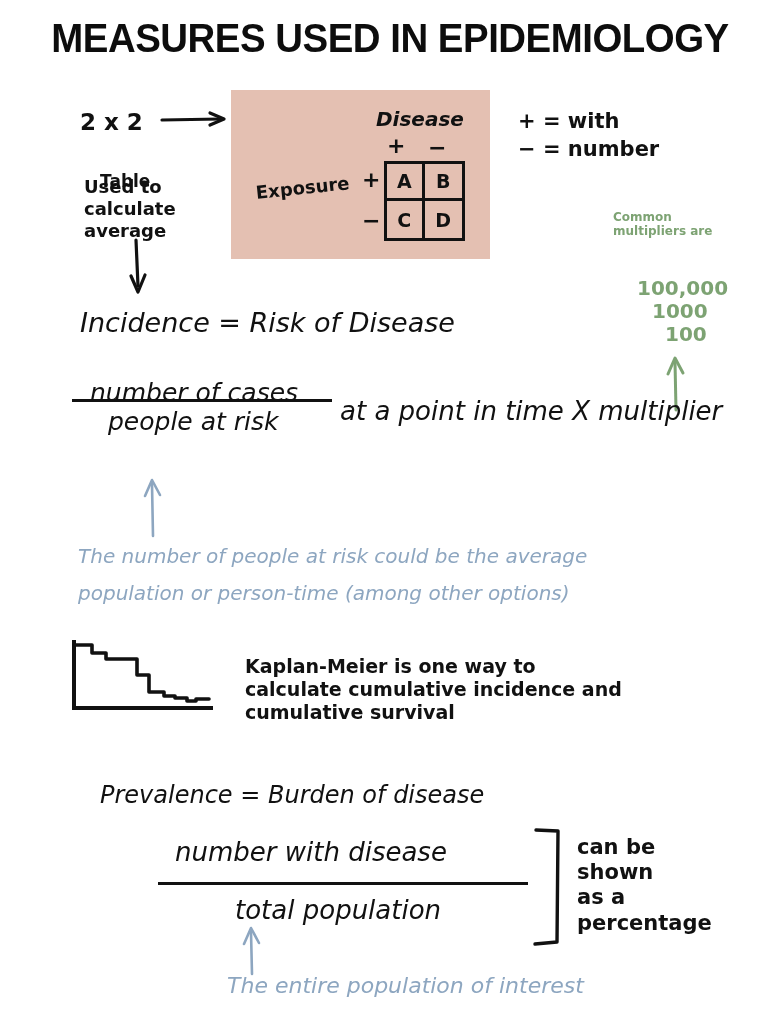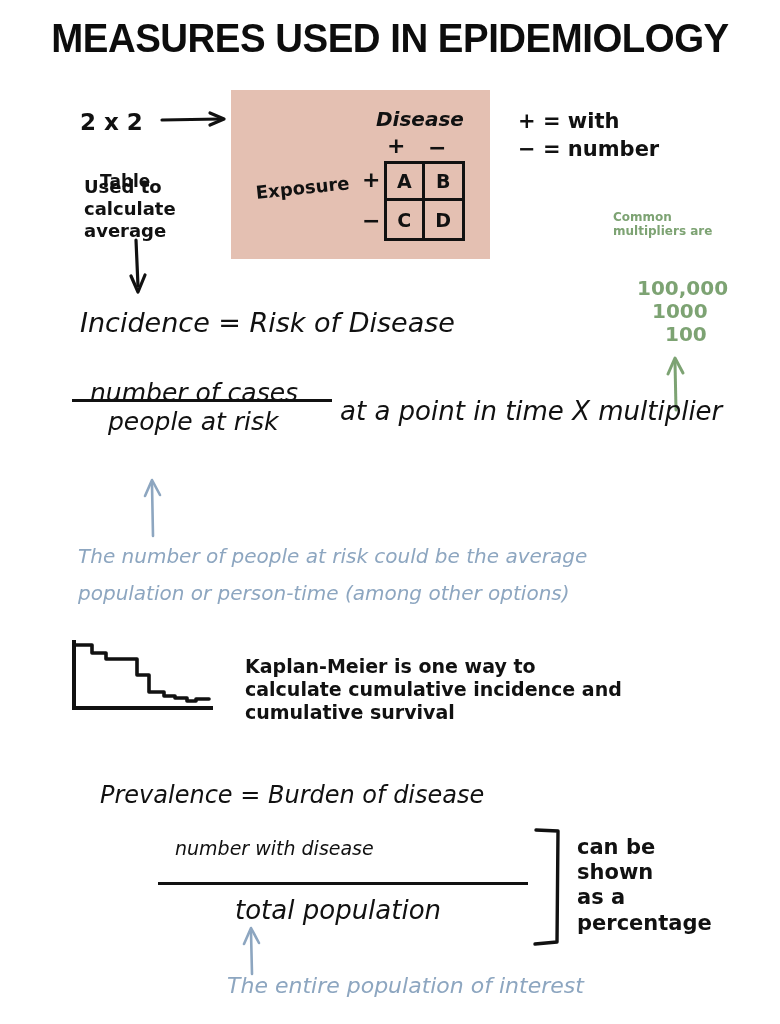--- a/index.html
+++ b/index.html
@@ -110,21 +110,21 @@
 
   
   #blue-note-1 { left: 78px; top: 538px; font-size: 20px; line-height: 1.85; }
 
   
   #km-chart { left: 68px; top: 640px; width: 145px; height: 72px; }
   #km-caption { left: 245px; top: 655px; font-size: 19px; line-height: 1.22; }
 
   
   #prev-head { left: 100px; top: 782px; font-size: 24px; }
-  #prev-num  { left: 175px; top: 838px; font-size: 19px; }
+  #prev-num  { left: 175px; top: 838px; font-size: 26px; }
   #prev-den  { left: 235px; top: 896px; font-size: 26px; }
   #prev-bar  { left: 158px; top: 882px; width: 370px; height: 3px; background:#111; }
   #prev-side { left: 577px; top: 835px; font-size: 21px; line-height: 1.2; }
 
   
   #blue-note-2 { left: 227px; top: 973px; font-size: 22px; }
 
   svg { display: block; overflow: visible; }
 </style>
 </head>

